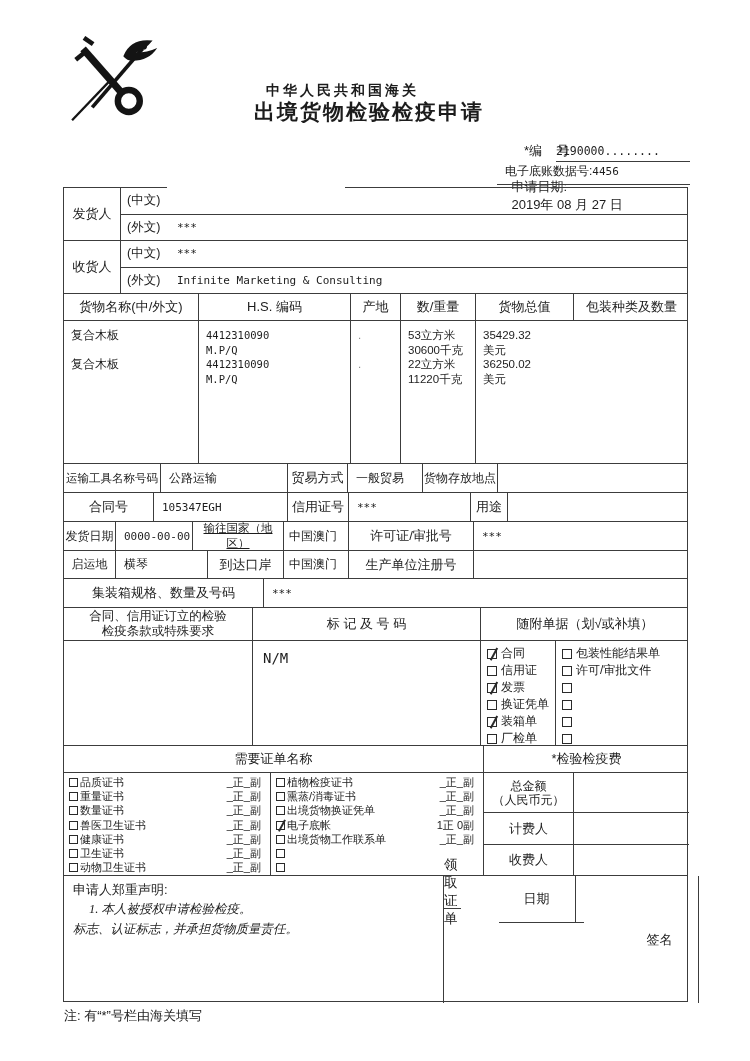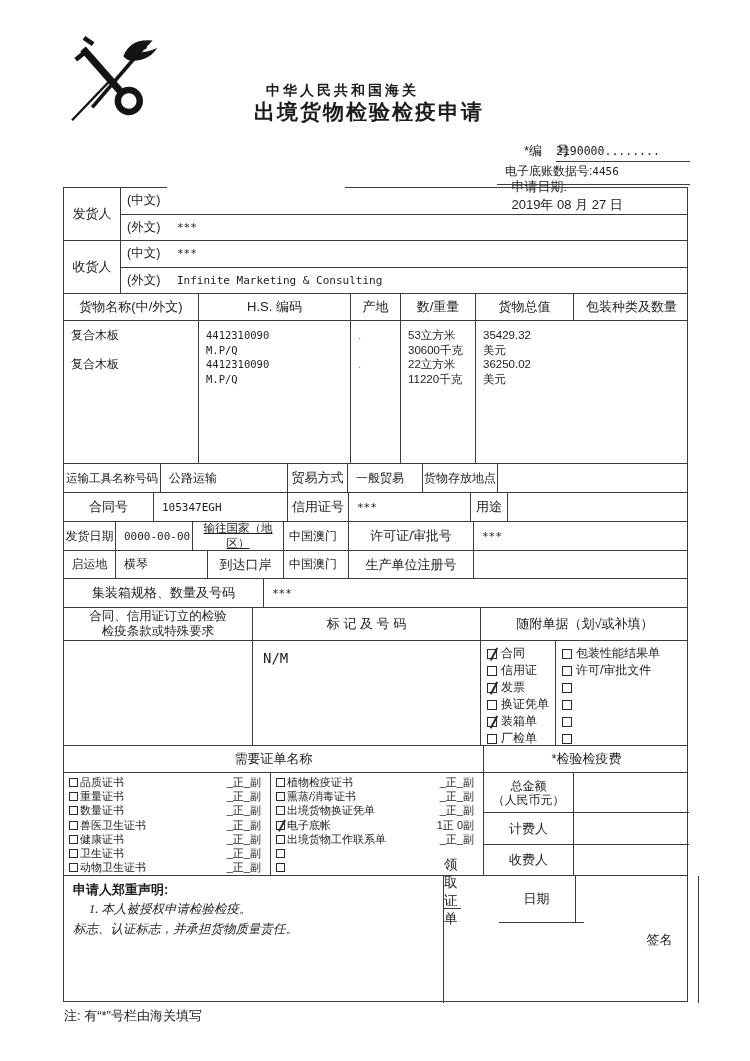--- a/index.html
+++ b/index.html
@@ -43,21 +43,21 @@
   .cb.checked::after{content:"";position:absolute;left:5px;top:-3px;width:1.5px;height:14px;
       background:#2a2a2a;transform:rotate(28deg);}
   .ckrow{display:flex;align-items:center;height:17px;font-size:12px;padding-left:6px;}
   .certrow{display:flex;align-items:center;height:14.3px;font-size:11px;padding-left:5px;}
   .certrow .cb{width:9px;height:9px;margin-right:2px;}
   .certrow .cb.checked::after{left:4px;top:-3px;height:13px;}
   .copies{margin-left:auto;margin-right:9px;white-space:pre;}
 
   
   .decl{padding:5px 9px;font-size:12.5px;}
-  .decl .dtitle{font-weight:700;font-size:13px;font-family:"Liberation Sans",sans-serif;}
+  .decl .dtitle{font-weight:400;font-size:13px;font-family:"Liberation Sans",sans-serif;}
   .decl .dline{font-family:"Liberation Serif",serif;font-style:italic;line-height:20px;}
   .ind{text-indent:16px;}
   .signline{display:inline-block;width:140px;border-bottom:1px solid #2a2a2a;height:12px;}
 
   .hline{background:#3c3c3c;height:1px;}
   .redact{background:#ffffff;z-index:5;}
 </style>
 </head>
 <body>
 

